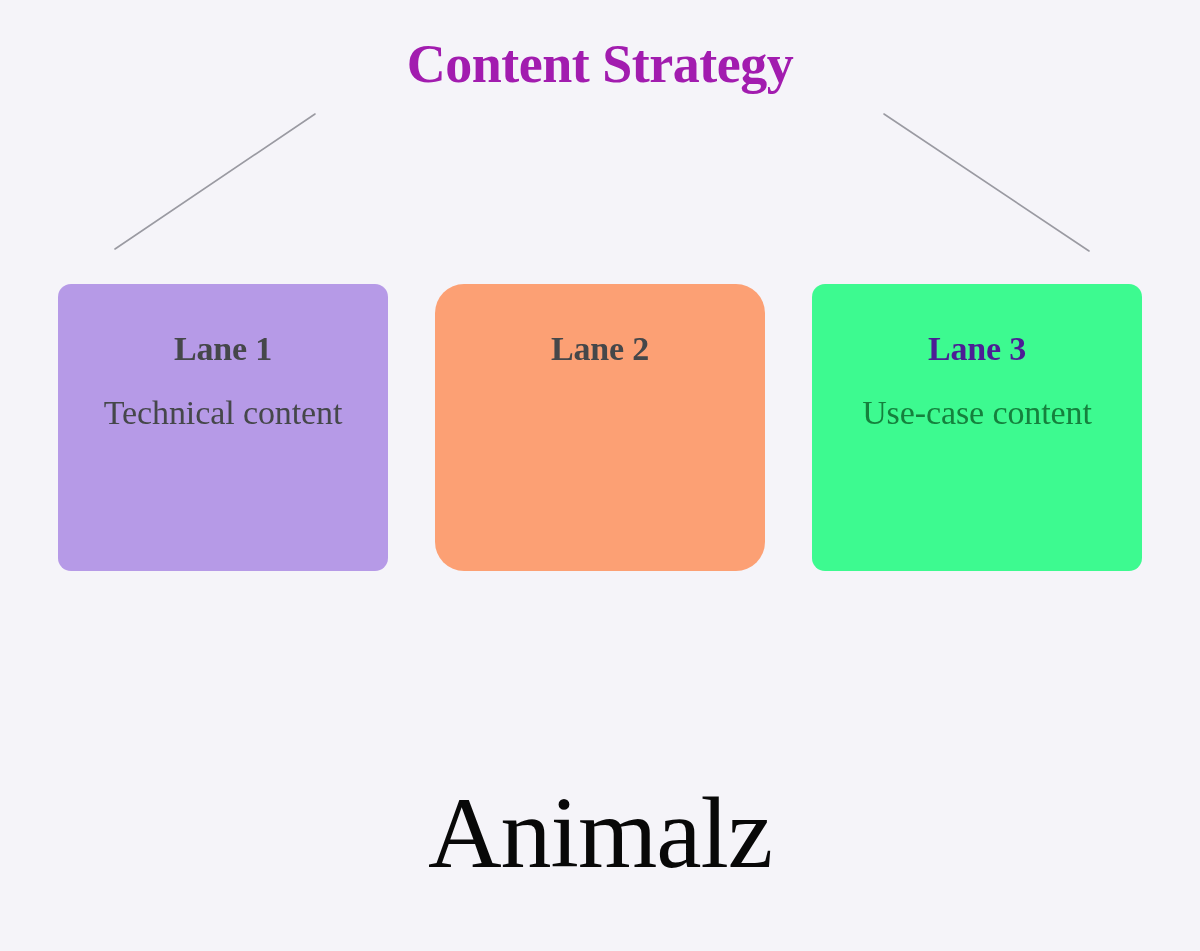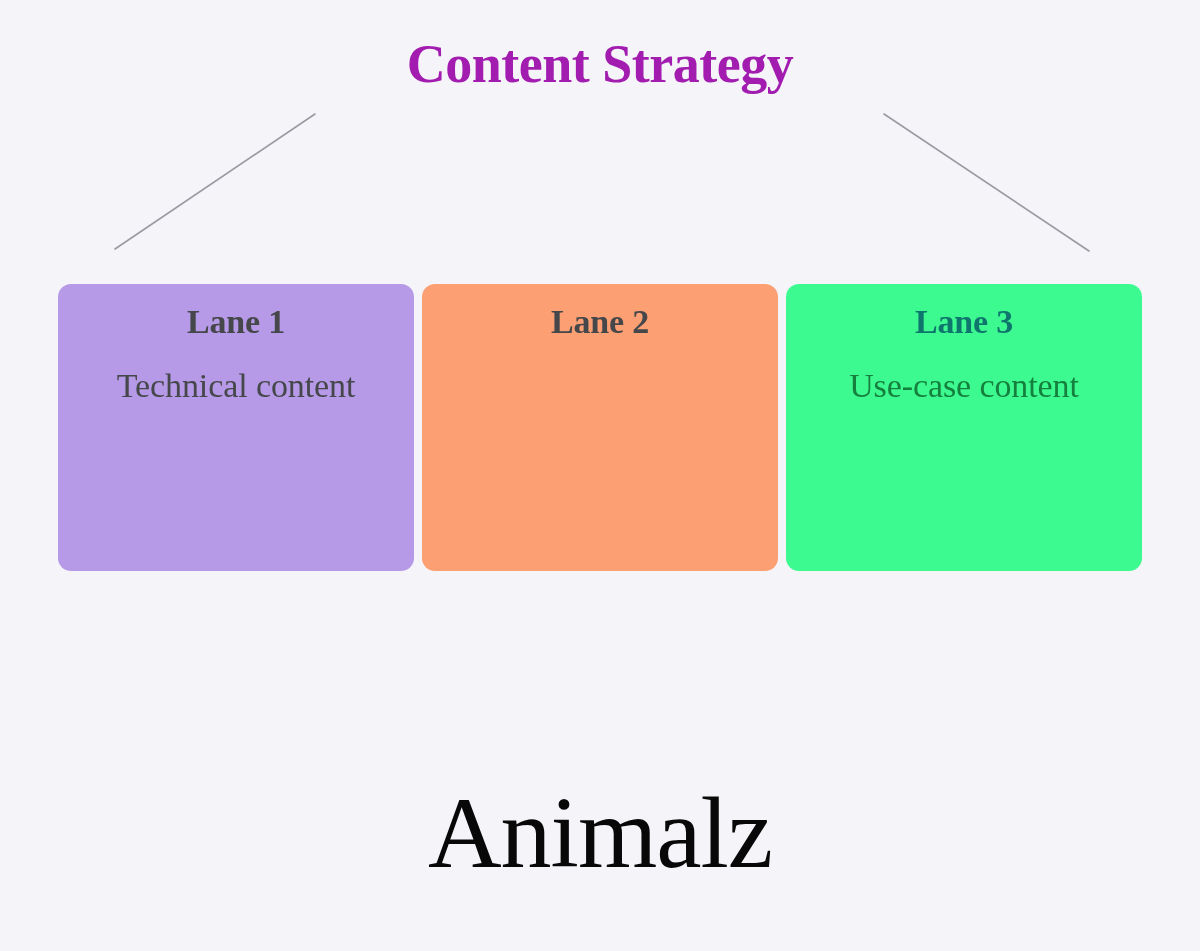--- a/index.html
+++ b/index.html
@@ -54,29 +54,29 @@
     top: 284px;
     width: 1084px;
     height: 287px;
     display: flex;
     flex-direction: row;
     justify-content: space-between;
     align-items: stretch;
   }
 
   .lane-box {
-    width: 356px;
+    width: 330px;
     height: 287px;
     border-radius: 13px;
     box-sizing: border-box;
     display: flex;
     flex-direction: column;
     align-items: center;
     justify-content: flex-start;
-    padding-top: 19px;
+    padding-top: 46px;
     text-align: center;
   }
 
   .lane-title {
     font-family: "Liberation Serif", "DejaVu Serif", serif;
     font-weight: bold;
     font-size: 34px;
     line-height: 1.1;
     color: #45474a;
     margin: 0 0 14px 0;
@@ -121,26 +121,26 @@
     <line x1="884" y1="114" x2="1089" y2="251" stroke="#9a9aa2" stroke-width="1.6" stroke-linecap="round"></line>
   </svg>
 
   <div class="lanes-row">
 
     <div class="lane-box" id="lane-box-1" style="background: rgb(182, 154, 231);">
       <div class="lane-title" style="color: rgb(69, 71, 74);">Lane 1</div>
       <div class="lane-desc" style="color: rgb(69, 71, 74);">Technical content</div>
     </div>
 
-    <div class="lane-box" id="lane-box-2" style="background: rgb(252, 160, 116);">
+    <div class="lane-box" id="lane-box-2" style="background: rgb(252, 160, 116); border-radius: 29px;">
       <div class="lane-title" style="color: rgb(69, 71, 74);">Lane 2</div>
     </div>
 
     <div class="lane-box" id="lane-box-3" style="background: rgb(61, 250, 144);">
-      <div class="lane-title" style="color: #0f766e;">Lane 3</div>
+      <div class="lane-title" style="color: #4c1d95;">Lane 3</div>
       <div class="lane-desc" style="color: #15803d;">Use-case content</div>
     </div>
 
   </div>
 
   <div class="brand-logo" style="color: rgb(8, 8, 8);">Animalz</div>
 
 </div>
 
 </body></html>

